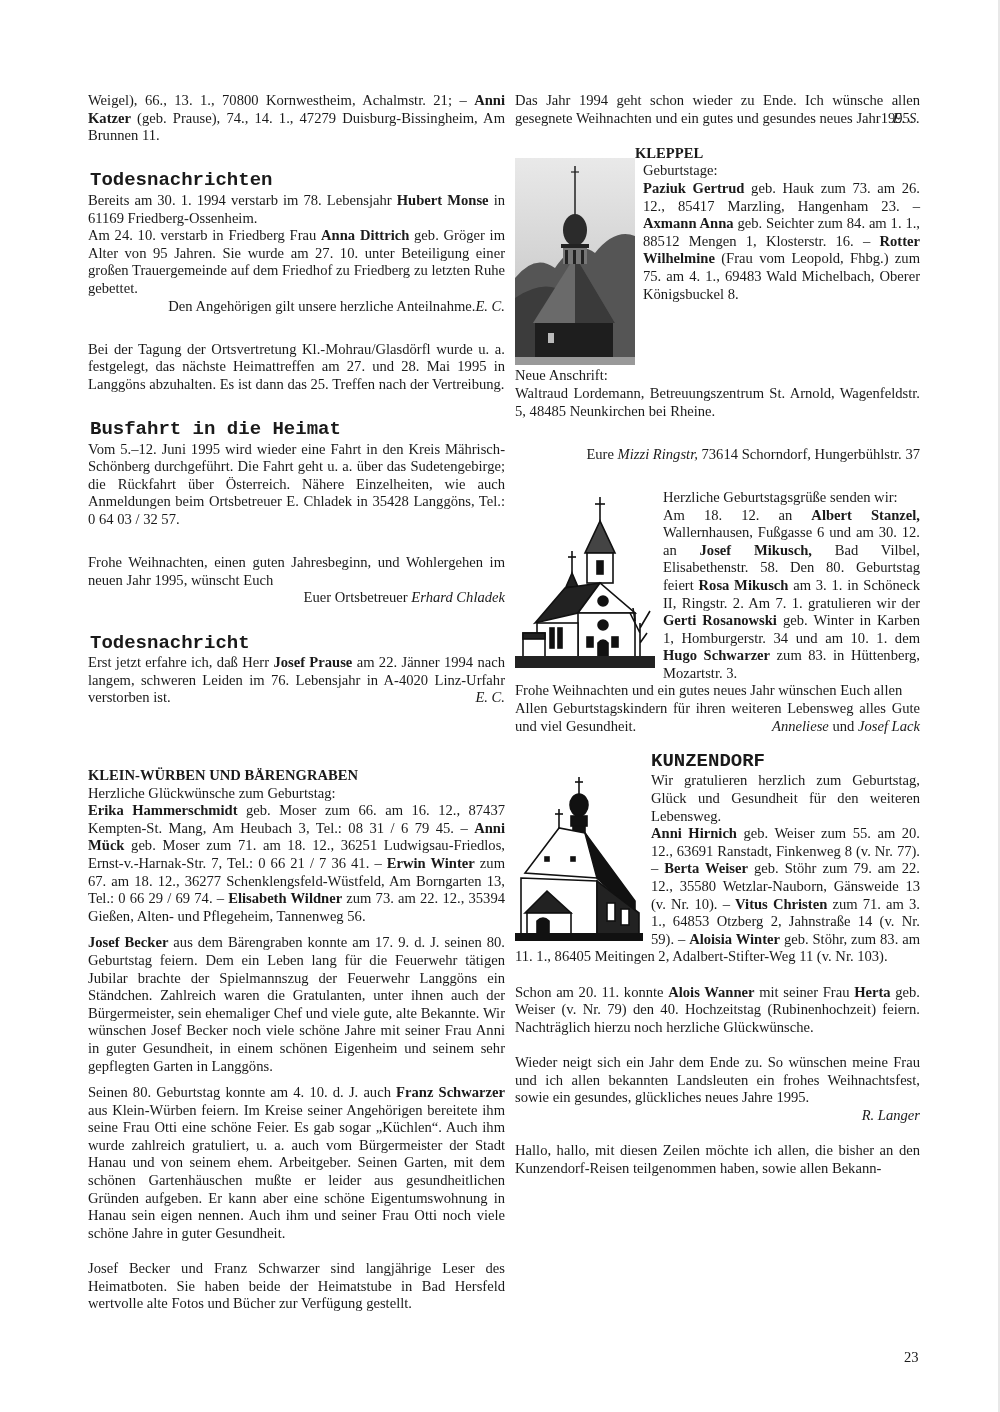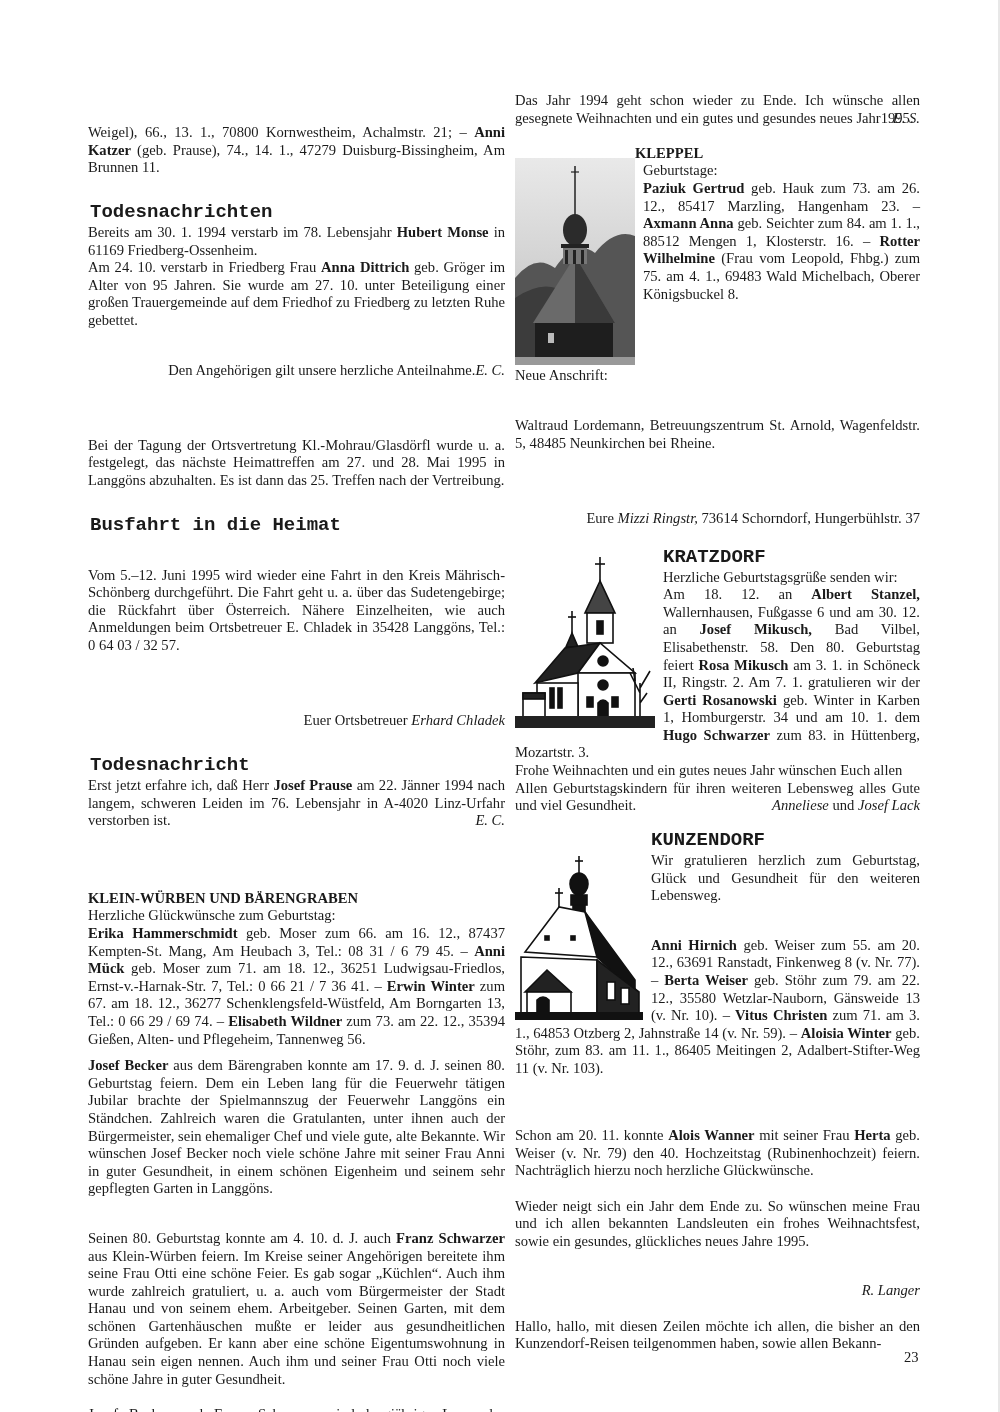--- a/index.html
+++ b/index.html
@@ -2,21 +2,21 @@
 <html><head>
 <meta charset="utf-8">
 <style>
   html,body{margin:0;padding:0;background:#fff;}
   body{width:1000px;height:1412px;position:relative;overflow:hidden;
        font-family:"Liberation Serif","DejaVu Serif",serif;color:#1a1a1a;}
   .col{position:absolute;top:92px;width:417px;font-size:14.6px;line-height:17.6px;}
   .col.left{left:88px;}
   .col.right{left:515px;width:405px;}
   p{margin:0;text-align:justify;}
-  .block{margin-bottom:17.6px;margin-top:32px;}
+  .block{margin-bottom:17.6px;}
   h3{margin:2px;font-size:19px;font-weight:bold;line-height:17.6px;font-family:Liberation Mono, monospace;}
   h2{margin:0;font-size:14.6px;font-weight:bold;text-align:left;line-height:17.6px;}
   .r{text-align:right;}
   .sig{display:flex;justify-content:flex-end;}
   b{font-weight:bold;}
   i{}
   .gap{height:17.6px;}
   .gap-s{height:8px;}
   .gap-l{height:30px;}
   .fig{float:left;margin:0 8px 2px 0;}
@@ -39,20 +39,21 @@
     </div>
   <div class="gap-s"></div>
 
   <p class="block">Bei der Tagung der Ortsvertretung Kl.-Mohrau/Glasdörfl wurde u. a. festgelegt, das nächste Heimattreffen am 27. und 28. Mai 1995 in Langgöns abzuhalten. Es ist dann das 25. Treffen nach der Vertreibung.</p>
   <div class="gap-s"></div>
 
   <h3>Busfahrt in die Heimat</h3>
   <p class="block">Vom 5.–12. Juni 1995 wird wieder eine Fahrt in den Kreis Mährisch-Schönberg durchgeführt. Die Fahrt geht u. a. über das Sudetengebirge; die Rückfahrt über Österreich. Nähere Einzelheiten, wie auch Anmeldungen beim Ortsbetreuer E. Chladek in 35428 Langgöns, Tel.: 0 64 03 / 32 57.</p>
   <div class="gap-s"></div>
 
+  <p>Frohe Weihnachten, einen guten Jahresbeginn, und Wohlergehen im neuen Jahr 1995, wünscht Euch</p>
   <p class="r block"><span>Euer Ortsbetreuer </span><i>Erhard Chladek</i></p>
   <div class="gap-s"></div>
 
   <h3>Todesnachricht</h3>
   <p><span>Erst jetzt erfahre ich, daß Herr </span><b>Josef Prause</b><span> am 22. Jänner 1994 nach langem, schweren Leiden im 76. Lebensjahr in A-4020 Linz-Urfahr verstorben ist.</span><span style="float:right"><i>E. C.</i></span></p>
   <div class="gap-l"></div>
   <div class="gap-l"></div>
 
   <h2>KLEIN-WÜRBEN UND BÄRENGRABEN</h2>
   <p>Herzliche Glückwünsche zum Geburtstag:</p>
@@ -132,21 +133,20 @@
           <rect x="22" y="130" width="41" height="38" fill="#fff"></rect>
           <rect x="35" y="135" width="4" height="20" fill="#111"></rect>
             <rect x="43" y="135" width="4" height="20" fill="#111"></rect>
           <rect x="8" y="140" width="22" height="24" fill="#fff"></rect>
           <rect x="8" y="140" width="22" height="6" fill="#222"></rect>
           <path d="M125 168 L125 130 M125 140 L115 120 M125 135 L135 118 M125 150 L132 140 M120 128 L118 115"></path>
         </g>
         <rect x="0" y="163" width="140" height="12" fill="#222"></rect>
       </svg>
     </div>
-    <h3 style="margin-top:-4px;">KRATZDORF</h3>
     <p>Herzliche Geburtstagsgrüße senden wir:</p>
     <p><span>Am 18. 12. an </span><b>Albert Stanzel,</b><span> Wallernhausen, Fußgasse 6 und am 30. 12. an </span><b>Josef Mikusch,</b><span> Bad Vilbel, Elisabethenstr. 58. Den 80. Geburtstag feiert </span><b>Rosa Mikusch</b><span> am 3. 1. in Schöneck II, Ringstr. 2. Am 7. 1. gratulieren wir der </span><b>Gerti Rosanowski</b><span> geb. Winter in Karben 1, Homburgerstr. 34 und am 10. 1. dem </span><b>Hugo Schwarzer</b><span> zum 83. in Hüttenberg, Mozartstr. 3.</span></p>
     <div style="clear:both"></div>
   </div>
   <p>Frohe Weihnachten und ein gutes neues Jahr wünschen Euch allen</p>
   <p>Allen Geburtstagskindern für ihren weiteren Lebensweg alles Gute und viel Gesundheit.</p>
   <p class="r block" style="margin-top:-17.6px;"><i>Anneliese</i><span> und </span><i>Josef Lack</i></p>
 
   <div>
     <div class="fig" style="width:128px;height:168px;margin-top:20px;">

